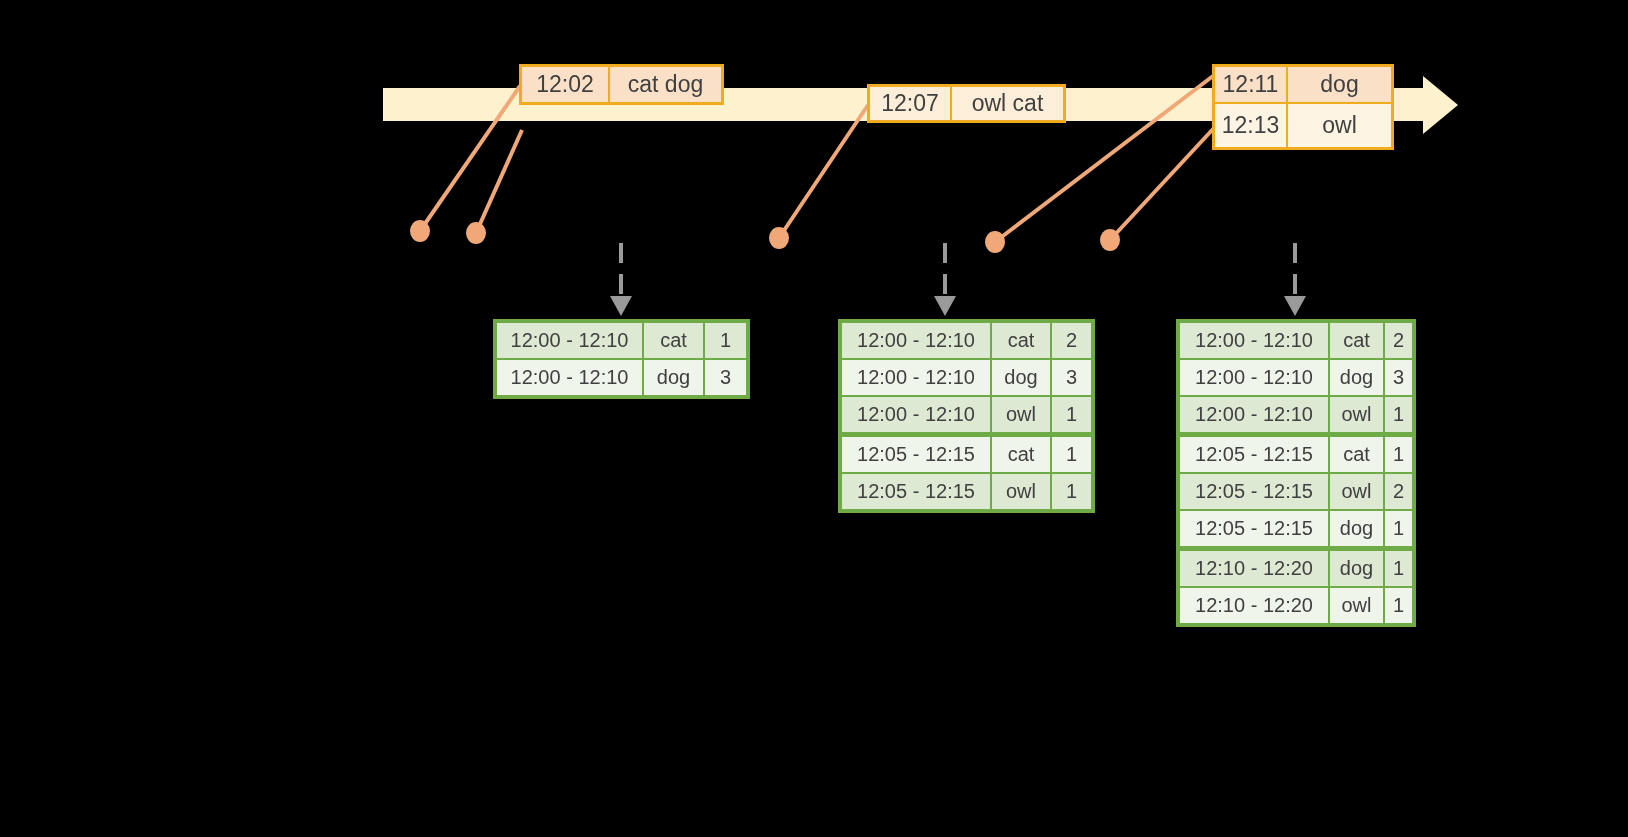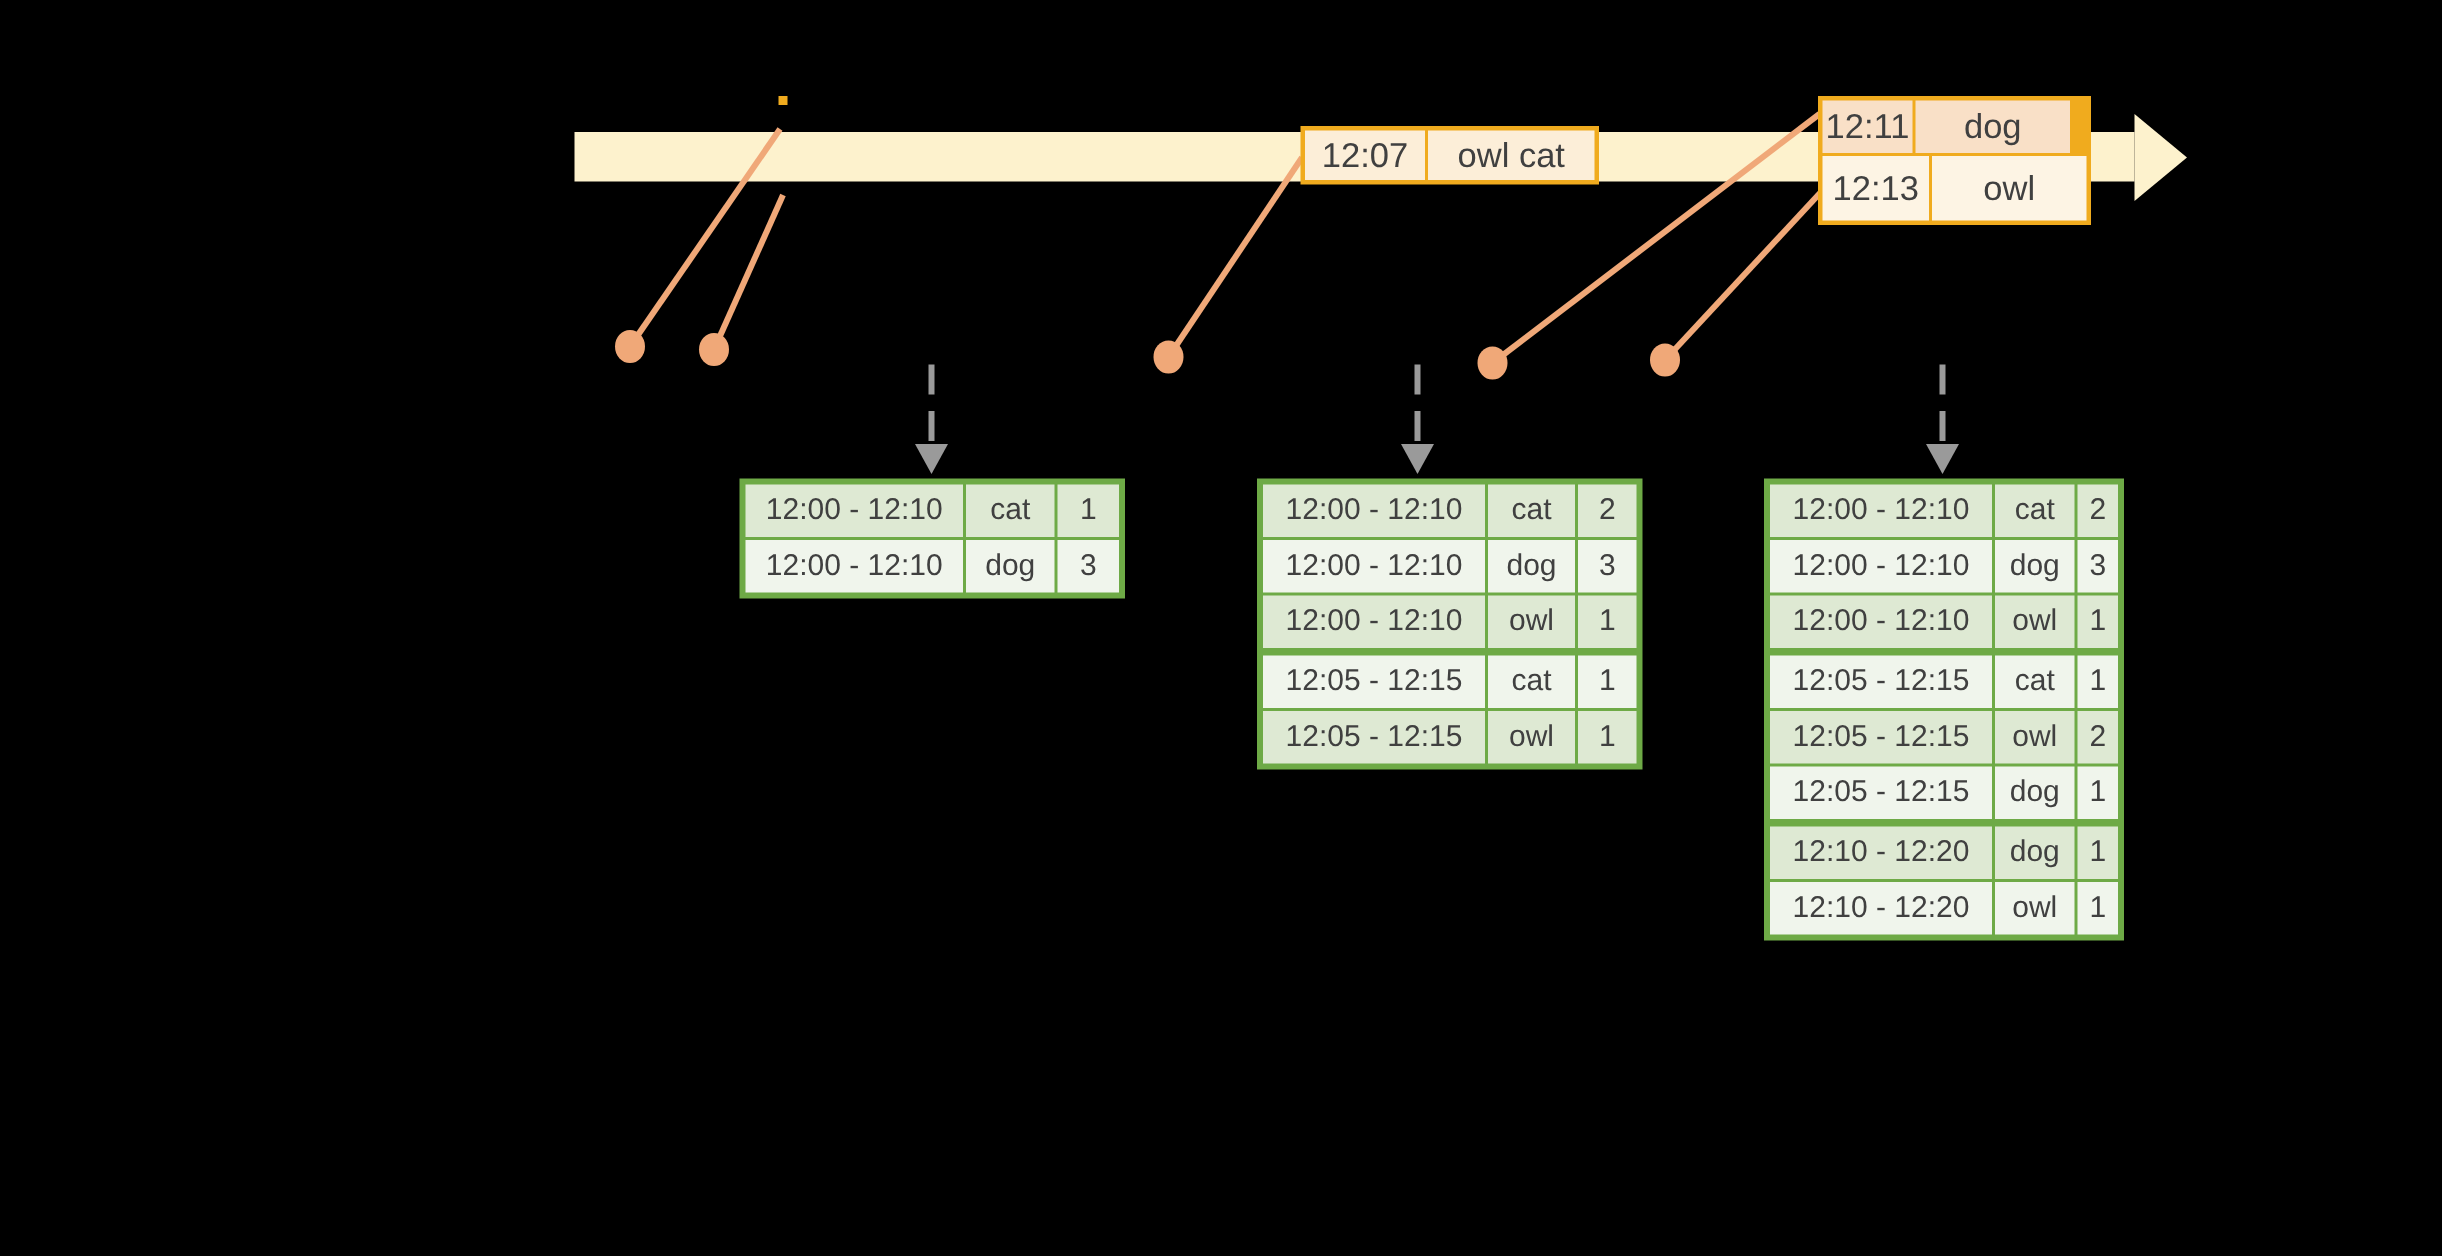--- a/index.html
+++ b/index.html
@@ -81,30 +81,34 @@
     <polygon class="trigger-head" points="610,296 632,296 621,316"></polygon>
 
     <line class="trigger-line" x1="945" y1="243" x2="945" y2="298"></line>
     <polygon class="trigger-head" points="934,296 956,296 945,316"></polygon>
 
     <line class="trigger-line" x1="1295" y1="243" x2="1295" y2="298"></line>
     <polygon class="trigger-head" points="1284,296 1306,296 1295,316"></polygon>
   </svg>
 
 <div class="etable" style="left: 519px; top: 64px;">
+      <div class="erow peach" style="height: 35px;">
+        <div class="ecell" style="width: 86px;">12:02</div>
+        <div class="ecell" style="width: 111px;">cat dog</div>
+      </div>
     </div>
     <div class="etable" style="left: 867px; top: 84px;">
       <div class="erow mid" style="height: 33px;">
         <div class="ecell" style="width: 80px;">12:07</div>
         <div class="ecell" style="width: 111px;">owl cat</div>
       </div>
     </div>
     <div class="etable" style="left: 1212px; top: 64px;">
       <div class="erow peach" style="height: 35px;">
-        <div class="ecell" style="width: 60px;">12:11</div>
+        <div class="ecell" style="width: 71px;">12:11</div>
         <div class="ecell" style="width: 103px;">dog</div>
       </div>
       <div class="erow cream" style="height: 43px;">
         <div class="ecell" style="width: 71px;">12:13</div>
         <div class="ecell" style="width: 103px;">owl</div>
       </div>
     </div>
     <div class="rtable" style="left: 493px; top: 319px;">
       <div class="rrow dark" style="height: 35px;">
         <div class="rcell" style="width: 145px;">12:00 - 12:10</div>

